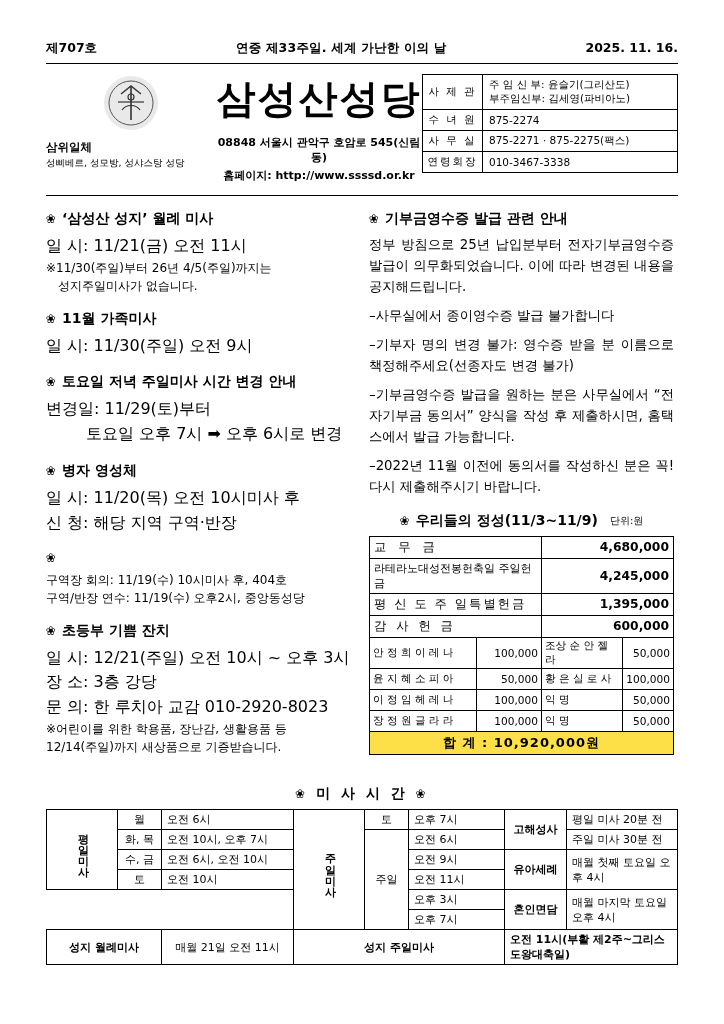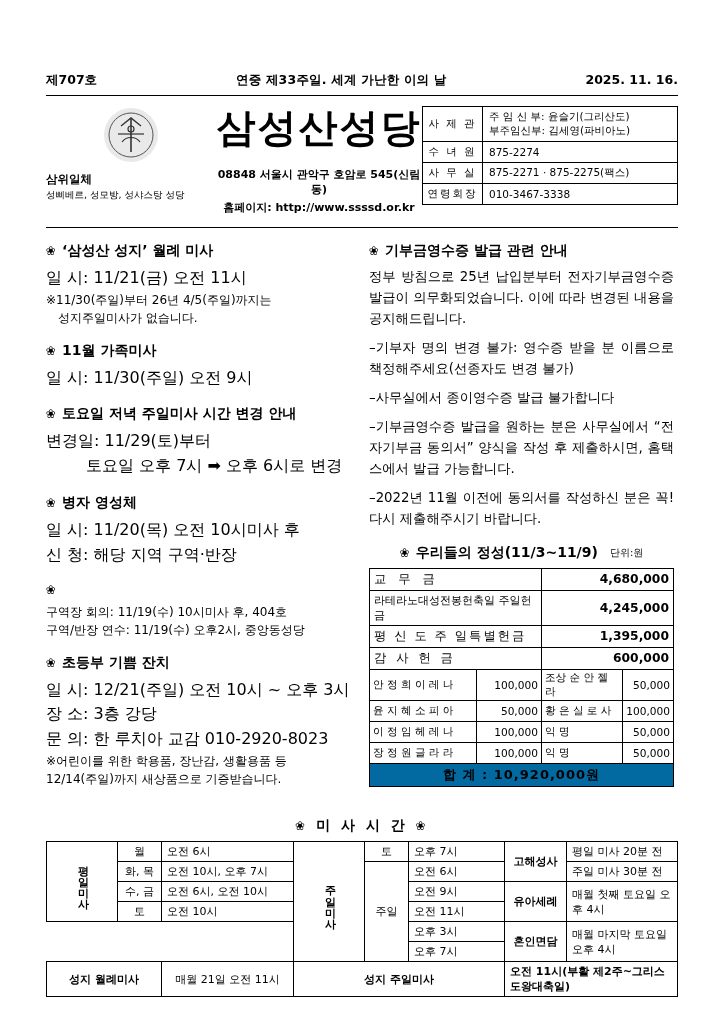--- a/index.html
+++ b/index.html
@@ -11,38 +11,38 @@
     color: #000;
     position: relative;
     overflow: hidden;
   }
   .page { position:relative; width:724px; height:968px; padding: 40px 46px 0 46px; }
 
   
   .topbar { display:flex; align-items:baseline; justify-content:space-between; font-size:12.5px; }
   .topbar .issue { font-weight:700; }
   .topbar .center { font-weight:700; letter-spacing:0.2px; }
-  .topbar .date { font-weight:700;margin-top:32px; }
+  .topbar .date { font-weight:700; }
 
   .rule { border-top: 1.6px solid #000; margin-top:6px; }
 
   
   .masthead { display:flex; margin-top: 10px; }
   .logo-col { width: 170px; }
   .logo-circle {
      width: 54px; height:54px; margin: 2px auto 4px auto;
      border-radius: 50%; background:#e9e9e9;
      display:flex; align-items:center; justify-content:center;
   }
   .logo-col .t1 { font-size:11.5px; font-weight:700; margin-top:10px;}
   .logo-col .t2 { font-size:9.5px; margin-top:2px; }
 
   .title-col { flex:1; text-align:center; padding-top: 4px;}
   .church-title {
-     font-family:Liberation Mono, monospace;
+     font-family:Liberation Sans, sans-serif;
      font-size: 39px; font-weight:700; letter-spacing: 2px;
      line-height:1.1;
   }
   .addr { font-size:11px; margin-top:14px; font-weight:700; }
   .home { font-size:11px; margin-top:3px; font-weight:700; }
 
   .contact-col { width: 256px; }
   table.contact { border-collapse:collapse; width:100%; font-size:10.5px; }
   table.contact td { border:1px solid #000; padding:3px 4px; height:18px;}
   table.contact td.lbl { width:60px; text-align:center; letter-spacing:2px; white-space:nowrap;}
@@ -65,21 +65,21 @@
   .para.first { text-indent: 0; }
   .dash { font-size:13.3px; line-height:1.58; text-align:justify; margin-top:8px;}
 
   
   table.off { border-collapse:collapse; width:100%; font-size:12.3px; margin-top:2px;}
   table.off td { border:1px solid #000; padding:2px 4px; height:21px;}
   table.off td.nm { letter-spacing:4px; }
   table.off td.amt { text-align:right; font-weight:700;}
   table.off td.small { font-size:10.6px; letter-spacing:0; padding:1px 3px; height:19px;}
   table.off td.samt { font-size:10.6px; text-align:right; padding:1px 3px;}
-  table.off tr.total td { background:#0369a1; text-align:center; font-weight:700; font-size:13px; letter-spacing:1px;}
+  table.off tr.total td { background:#fde047; text-align:center; font-weight:700; font-size:13px; letter-spacing:1px;}
 
   
   .mass-head { text-align:center; font-size:14px; font-weight:700; margin: 14px 0 6px 0; letter-spacing:3px;}
   table.mass { border-collapse:collapse; width:100%; font-size:11px; }
   table.mass td { border:1px solid #000; padding:2px 5px; height:20px; }
   td.vert { width:18px; text-align:center; font-weight:700; letter-spacing:0; }
   td.vert span { writing-mode: vertical-rl; display:inline-block; }
   td.day { width:44px; text-align:center; }
   td.cat { text-align:center; font-weight:700; width:62px;}
   td.t { width:96px; }
@@ -214,22 +214,22 @@
     </div>
 
     <div class="col colR">
 
       <div class="blk">
         <h3 class="sec">
           <span class="flower">❀</span>
           <span>기부금영수증 발급 관련 안내</span>
         </h3>
         <div class="para first">정부 방침으로 25년 납입분부터 전자기부금영수증  발급이  의무화되었습니다.  이에 따라 변경된 내용을 공지해드립니다.</div>
+        <div class="dash">–사무실에서 종이영수증 발급 불가합니다</div>
         <div class="dash">–기부자 명의 변경 불가: 영수증 받을 분 이름으로 책정해주세요(선종자도 변경 불가)</div>
-        <div class="dash">–사무실에서 종이영수증 발급 불가합니다</div>
         <div class="dash">–기부금영수증 발급을 원하는 분은 사무실에서 “전자기부금 동의서” 양식을 작성 후 제출하시면, 홈택스에서 발급 가능합니다.</div>
         <div class="dash">–2022년 11월 이전에 동의서를 작성하신 분은 꼭! 다시 제출해주시기 바랍니다.</div>
       </div>
 
       <div class="blk">
         <h3 class="sec" style="justify-content:center">
           <span class="flower">❀</span>
           <span><span>우리들의 정성(11/3~11/9</span><span>)</span></span>
           <span style="font-size:10px;font-weight:400;margin-left:6px">단위:원</span>
         </h3>

